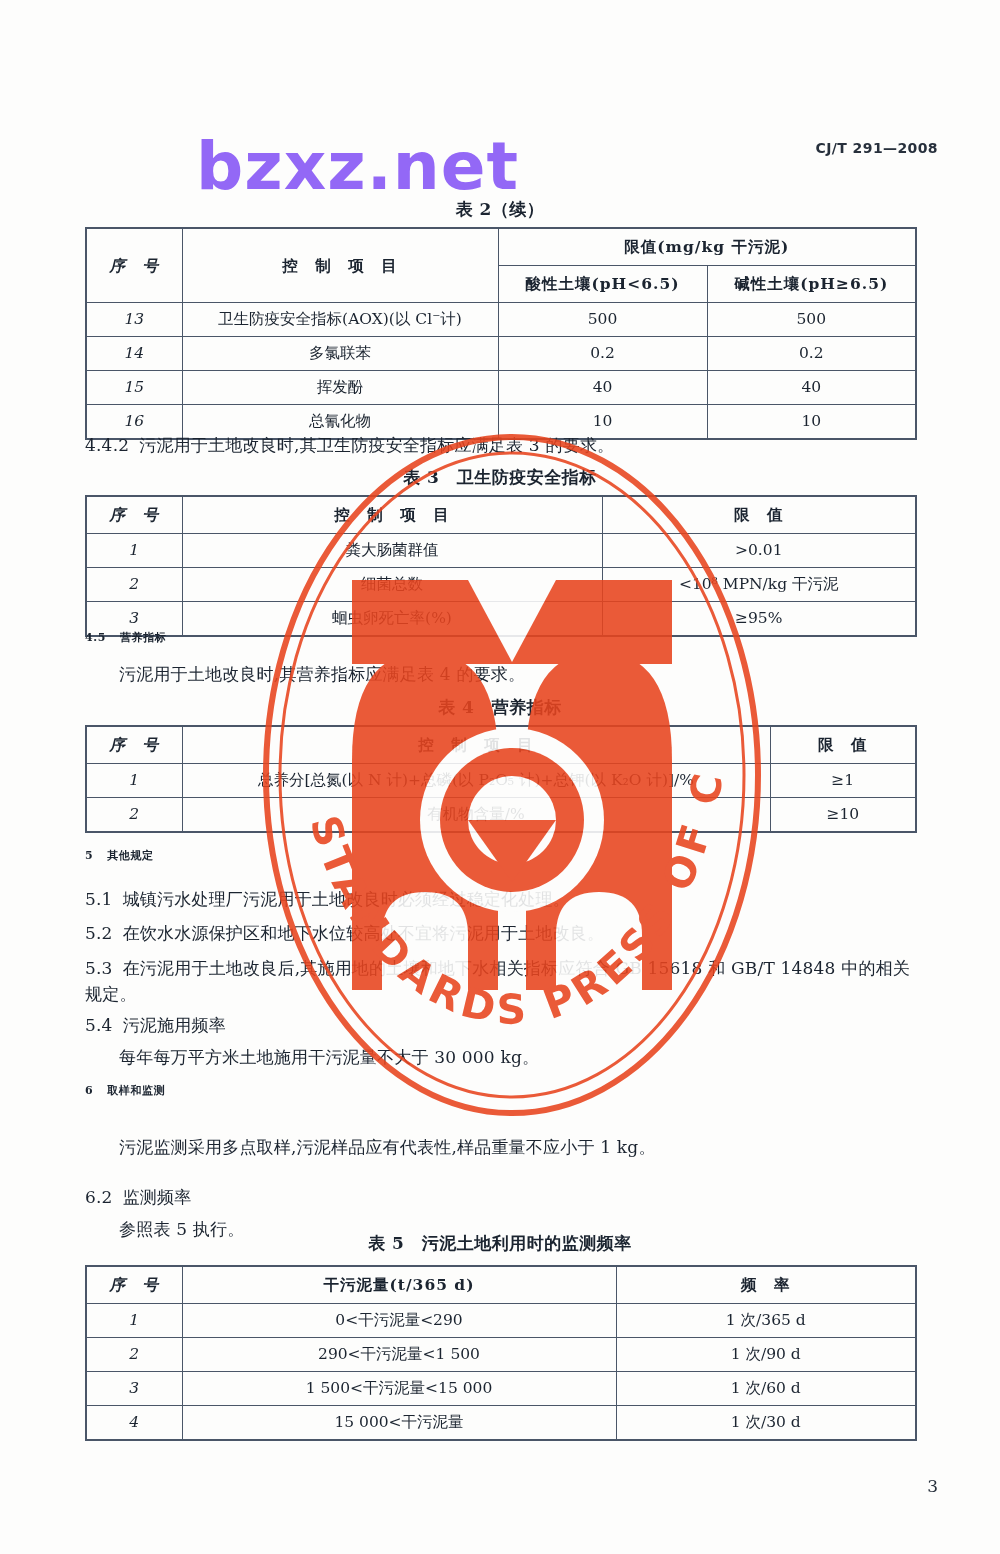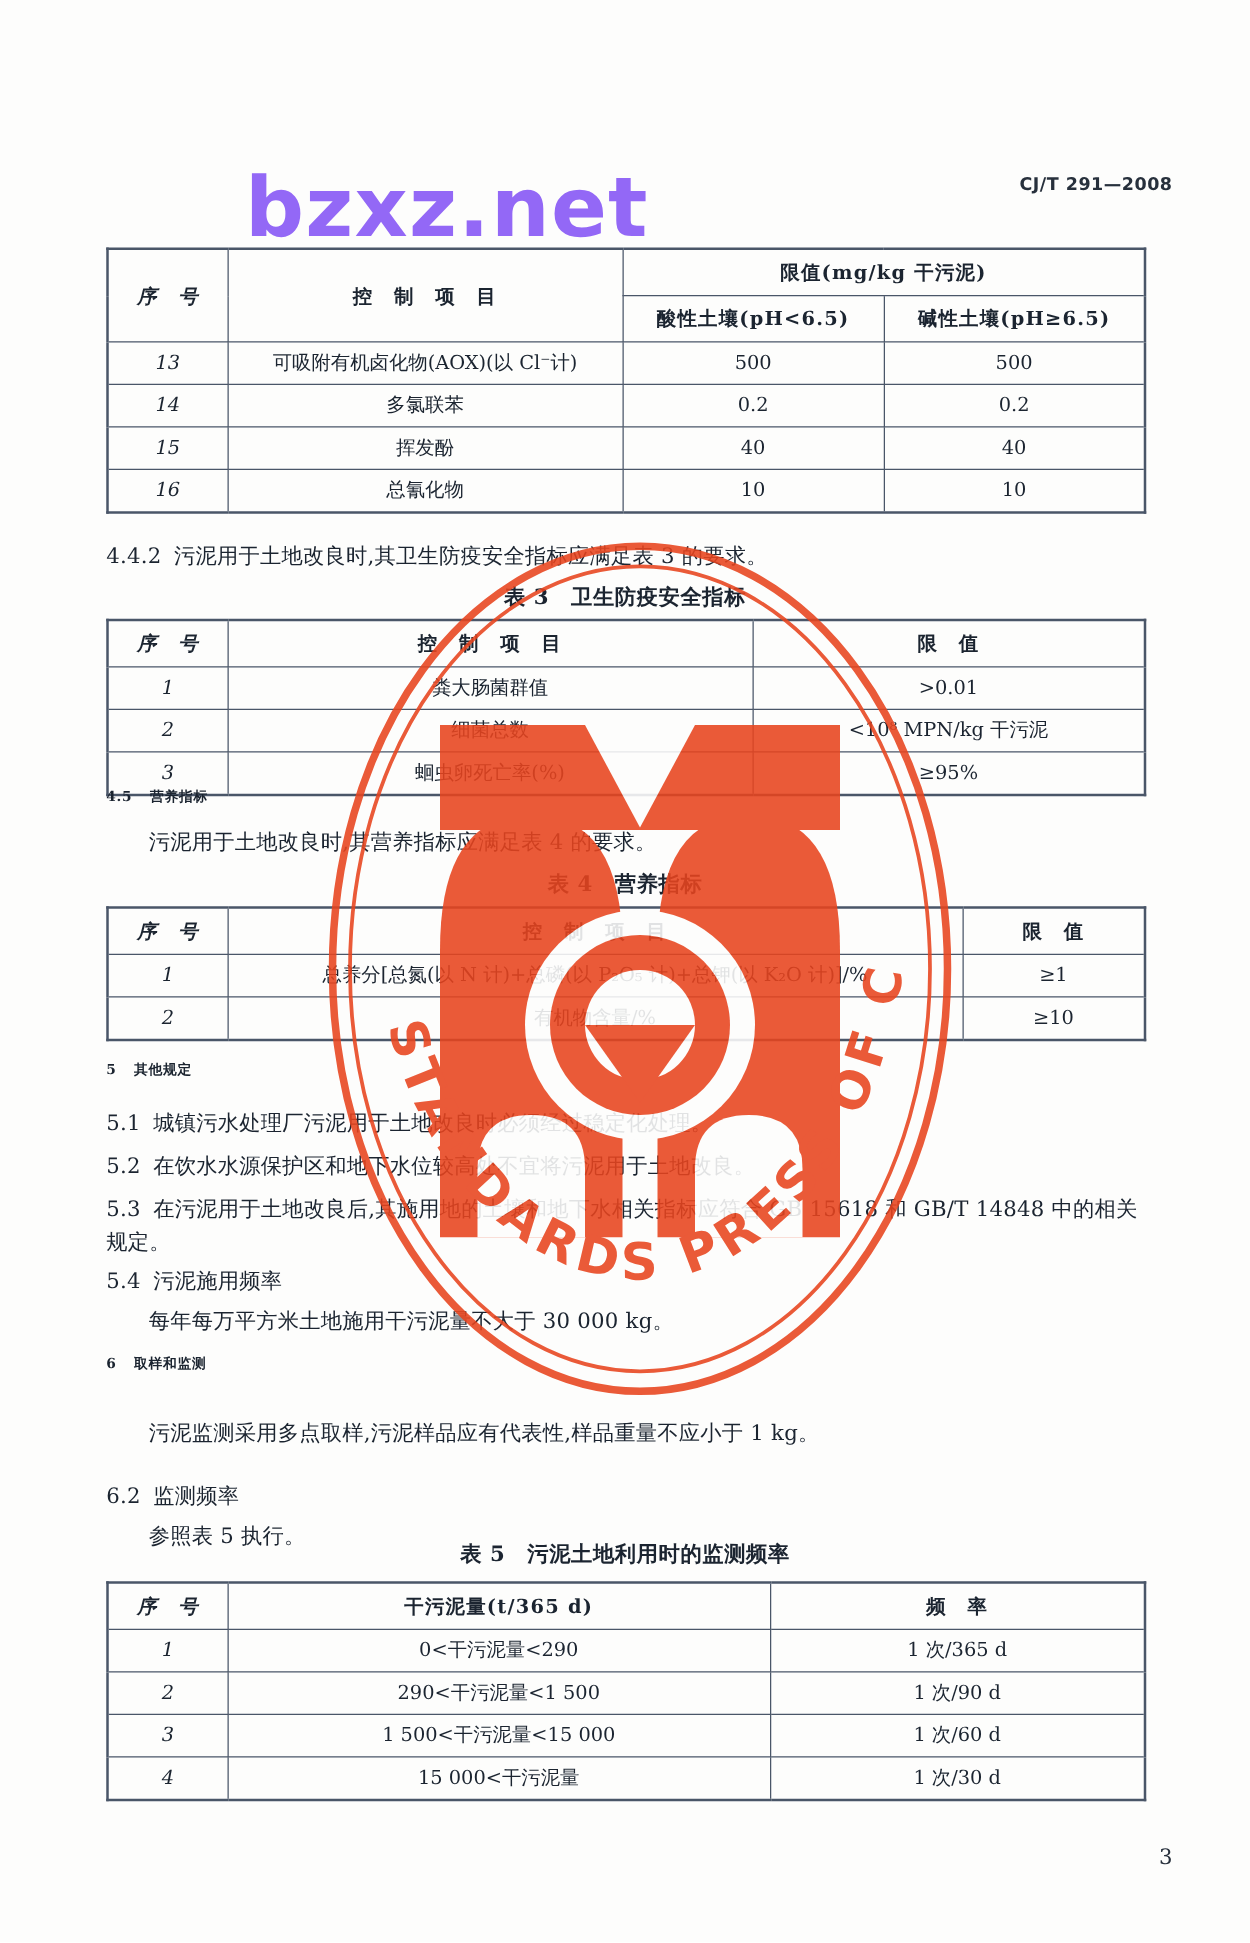--- a/index.html
+++ b/index.html
@@ -136,40 +136,41 @@
 
 <div id="page">
 
   <div class="watermark">bzxz.net</div>
 
   <div class="content">
 
     <div class="page-header">CJ/T 291—2008</div>
 
     <div class="block" style="top:198px;">
+      <div class="table-caption">表 2（续）</div>
       <table class="doc">
         <colgroup>
             <col style="width:96px">
             <col style="width:316px">
             <col style="width:209px">
             <col style="width:209px">
           </colgroup>
         <tbody>
           <tr class="outer-top">
             <th class="lft" rowspan="2">序　号</th>
             <th rowspan="2">控　制　项　目</th>
             <th class="rgt" colspan="2">限值(mg/kg 干污泥)</th>
           </tr>
           <tr>
             <th>酸性土壤(pH&lt;6.5)</th>
             <th class="rgt">碱性土壤(pH≥6.5)</th>
           </tr>
           <tr>
             <td class="lft num-col">13</td>
-            <td>可吸附有机卤化物(AOX)(以 Cl⁻计)</td>
+            <td>卫生防疫安全指标(AOX)(以 Cl⁻计)</td>
             <td class="val">500</td>
             <td class="rgt val">500</td>
           </tr>
           <tr>
             <td class="lft num-col">14</td>
             <td>多氯联苯</td>
             <td class="val">0.2</td>
             <td class="rgt val">0.2</td>
           </tr>
           <tr>

